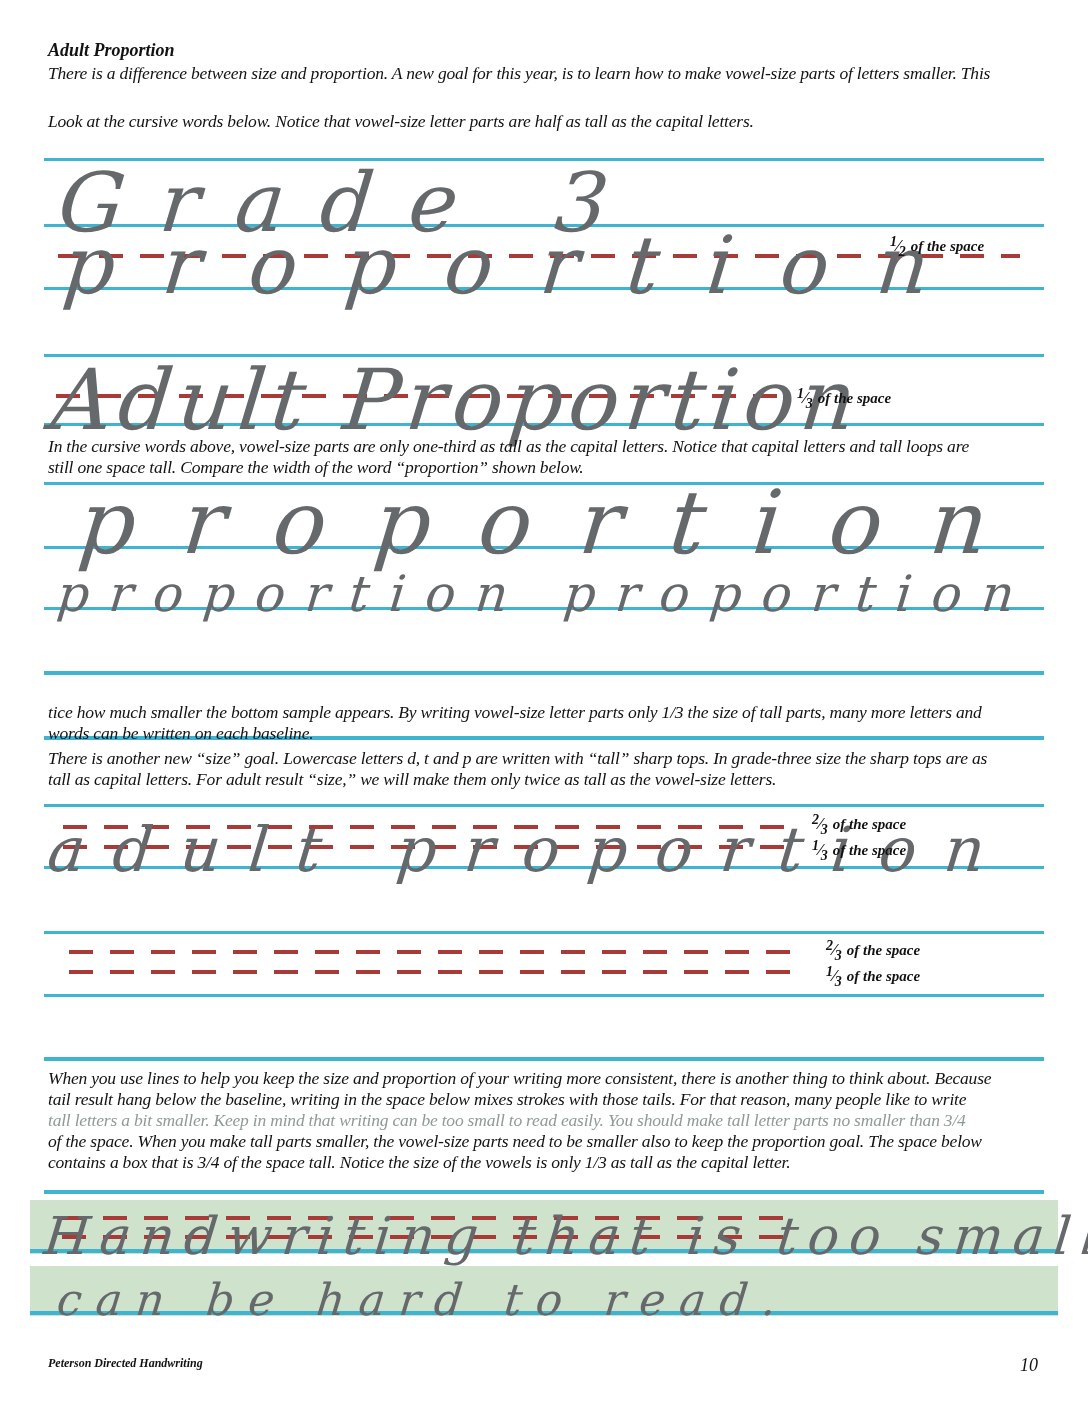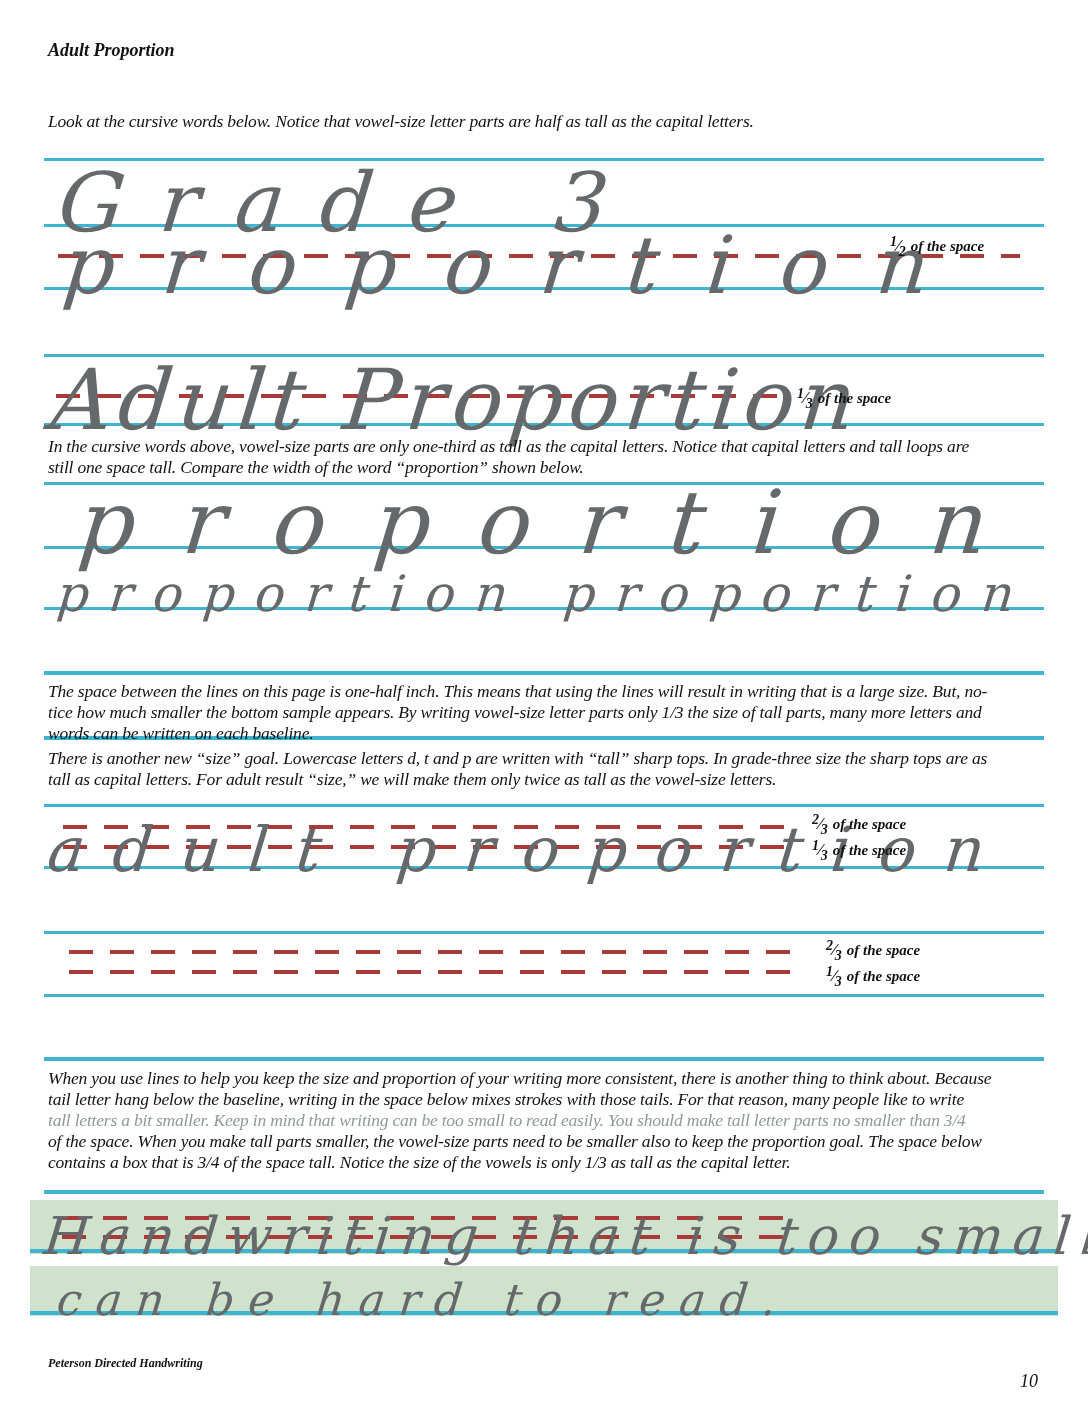--- a/index.html
+++ b/index.html
@@ -25,28 +25,29 @@
   .band{position:absolute;left:30px;width:1028px;background:var(--highlight,#cfe2cc);z-index:1;}
   
   .fl{position:absolute;z-index:4;font-style:italic;color:var(--text,#121212);white-space:nowrap;font-weight:bold;}
   .fl sup{font-size:14px;vertical-align:5px;}
   .fl sub{font-size:14px;vertical-align:-5px;}
   .fl .fslash{font-size:17px;letter-spacing:-1px;}
   .fl .sfx{font-size:15px;margin-left:5px;}
   .footer-left{position:absolute;left:48px;top:1356px;font-style:italic;font-weight:bold;
                font-size:12px;color:var(--text,#121212);z-index:5;text-align:center;}
   .page-num{position:absolute;right:50px;top:1355px;font-style:italic;font-size:18px;
-            color:var(--text,#121212);z-index:5;margin-top:16px;}
+            color:var(--text,#121212);z-index:5;}
 </style>
 </head>
 <body>
 
 <div class="page">
 
   <h1 class="title">Adult Proportion</h1>
+  <div class="bl" style="top:63px">There is a difference between size and proportion. A new goal for this year, is to learn how to make vowel-size parts of letters smaller. This</div>
   <div class="bl" style="top:111px">Look at the cursive words below. Notice that vowel-size letter parts are half as tall as the capital letters.</div>
 
   <div class="rule" style="top:158px"></div>
   <div class="rule" style="top:224px"></div>
   <div class="rule" style="top:287px"></div>
   <div class="dash" style="top:254px;left:58px;width:962px"></div>
   <div class="script" style="top:162px;left:55px;font-size:82px;letter-spacing:36px">Grade 3</div>
   <div class="script" style="top:226px;left:60px;font-size:80px;letter-spacing:48px">proportion</div>
   <div class="fl" style="top:234px;left:890px">
     <sup>1</sup><span class="fslash">⁄</span><sub>2</sub><span class="sfx">of the space</span>
@@ -63,21 +64,20 @@
   <div class="bl" style="top:436px">In the cursive words above, vowel-size parts are only one-third as tall as the capital letters. Notice that capital letters and tall loops are</div>
   <div class="bl" style="top:457px">still one space tall. Compare the width of the word “proportion” shown below.</div>
 
   <div class="rule" style="top:482px"></div>
   <div class="rule" style="top:546px"></div>
   <div class="rule" style="top:607px"></div>
   <div class="script" style="top:479px;left:75px;font-size:88px;letter-spacing:48px">proportion</div>
   <div class="script" style="top:569px;left:55px;font-size:50px;letter-spacing:20px">proportion proportion</div>
 
   <div class="rule thick" style="top:671px"></div>
-  <div class="bl" style="top:681px">The space between the lines on this page is one-half inch. This means that using the lines will result in writing that is a large size. But, no-</div>
   <div class="bl" style="top:702px">tice how much smaller the bottom sample appears. By writing vowel-size letter parts only 1/3 the size of tall parts, many more letters and</div>
   <div class="bl" style="top:723px">words can be written on each baseline.</div>
   <div class="rule thick" style="top:736px"></div>
   <div class="bl" style="top:748px">There is another new “size” goal. Lowercase letters d, t and p are written with “tall” sharp tops. In grade-three size the sharp tops are as</div>
   <div class="bl" style="top:769px">tall as capital letters. For adult result “size,” we will make them only twice as tall as the vowel-size letters.</div>
 
   <div class="rule" style="top:804px"></div>
   <div class="rule" style="top:866px"></div>
   <div class="dash" style="top:825px;left:63px;width:735px"></div>
   <div class="dash" style="top:845px;left:63px;width:735px"></div>
@@ -95,21 +95,21 @@
   <div class="dash" style="top:970px;left:69px;width:726px"></div>
   <div class="fl" style="top:938px;left:826px">
     <sup>2</sup><span class="fslash">⁄</span><sub>3</sub><span class="sfx">of the space</span>
   </div>
   <div class="fl" style="top:964px;left:826px">
     <sup>1</sup><span class="fslash">⁄</span><sub>3</sub><span class="sfx">of the space</span>
   </div>
 
   <div class="rule thick" style="top:1057px"></div>
   <div class="bl" style="top:1068px">When you use lines to help you keep the size and proportion of your writing more consistent, there is another thing to think about. Because</div>
-  <div class="bl" style="top:1089px">tail letter hang below the baseline, writing in the space below mixes strokes with those tails. For that reason, many people like to write</div>
+  <div class="bl" style="top:1089px">tail result hang below the baseline, writing in the space below mixes strokes with those tails. For that reason, many people like to write</div>
   <div class="bl light" style="top:1110px">tall letters a bit smaller. Keep in mind that writing can be too small to read easily. You should make tall letter parts no smaller than 3/4</div>
   <div class="bl" style="top:1131px">of the space. When you make tall parts smaller, the vowel-size parts need to be smaller also to keep the proportion goal. The space below</div>
   <div class="bl" style="top:1152px">contains a box that is 3/4 of the space tall. Notice the size of the vowels is only 1/3 as tall as the capital letter.</div>
 
   <div class="rule thick" style="top:1190px"></div>
   <div class="band" style="top:1200px;height:54px"></div>
   <div class="dash" style="top:1216px;left:62px;width:738px"></div>
   <div class="dash" style="top:1235px;left:62px;width:738px"></div>
   <div class="rule thick" style="top:1249px;left:30px;width:1028px"></div>
   <div class="script" style="top:1210px;left:42px;font-size:52px;letter-spacing:10px">Handwriting that is too small</div>

